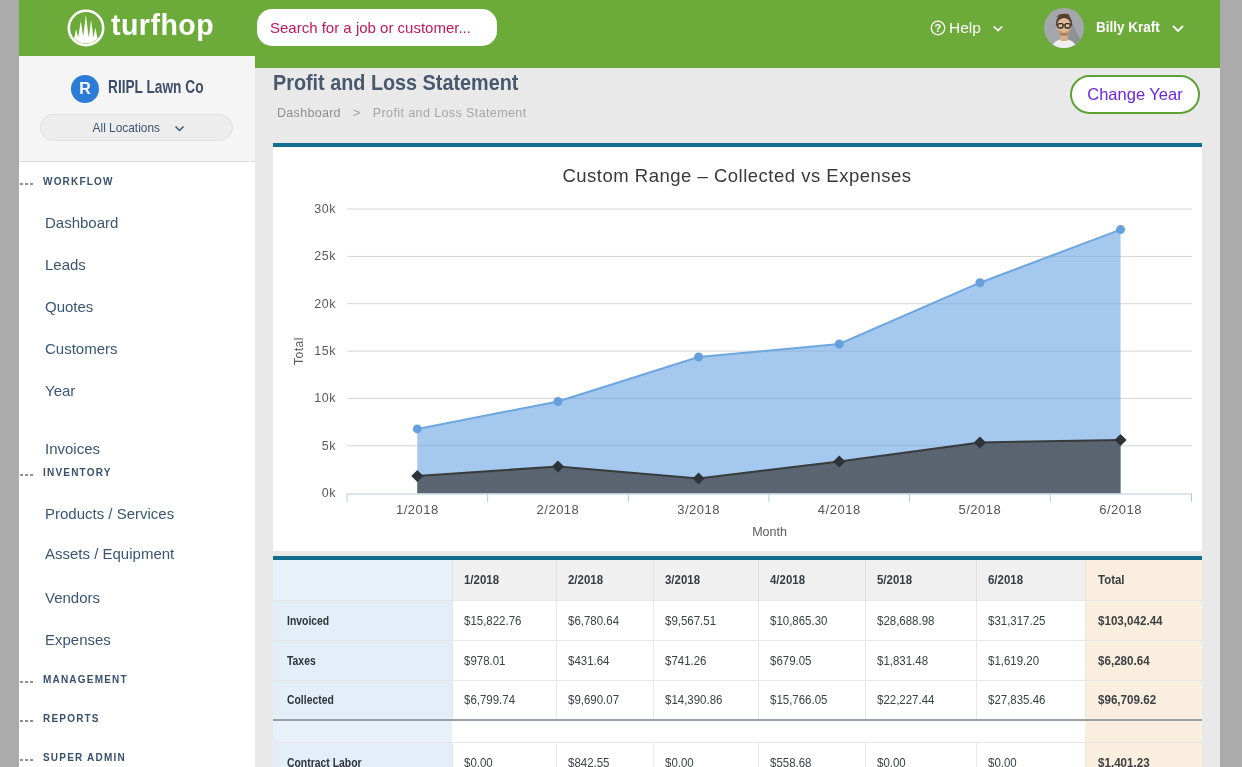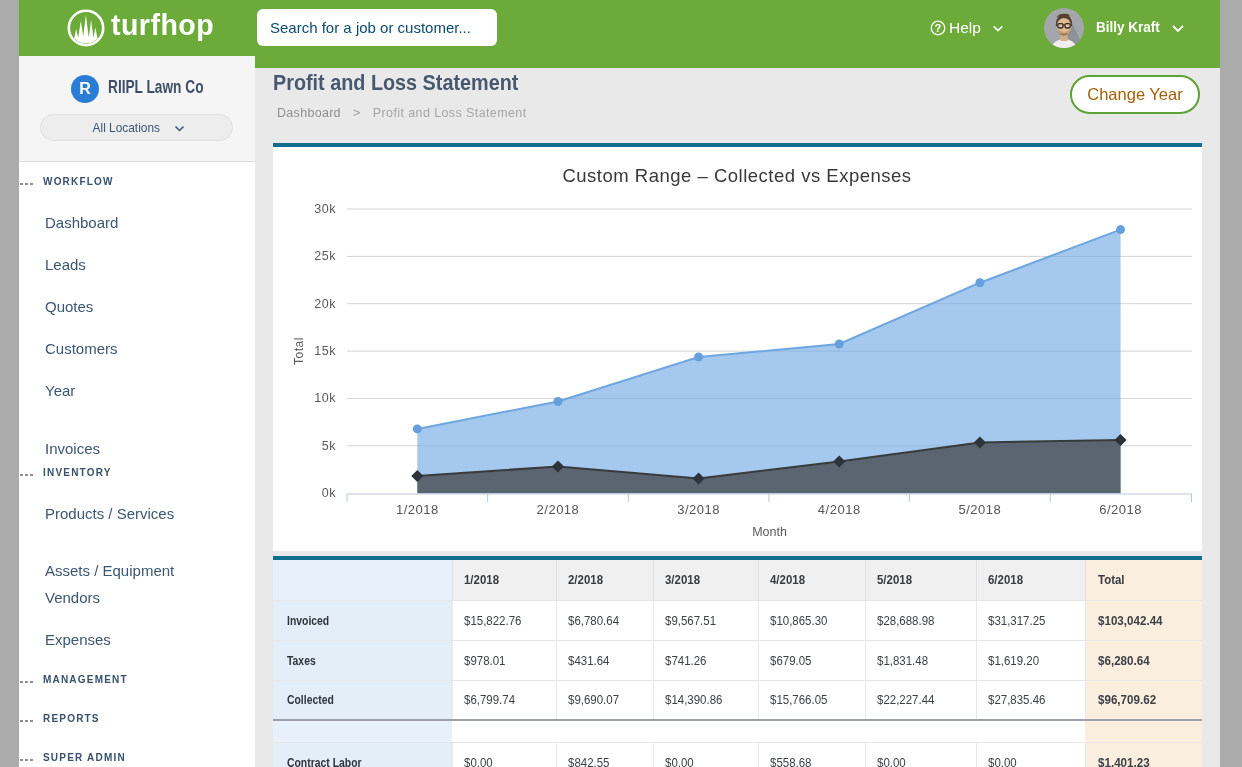--- a/index.html
+++ b/index.html
@@ -6,22 +6,22 @@
   html,body { width:1242px; height:767px; overflow:hidden; background:#ababab;
     font-family:"Liberation Sans", sans-serif; }
   #app { position:absolute; left:19px; top:0; width:1201px; height:767px;
     background:#e9e9e9; overflow:hidden; }
   
   #hdr { position:absolute; left:0; top:0; width:1201px; height:68px; background:#6cab3a; }
   #logo { position:absolute; left:47px; top:8px; }
   #logotext { position:absolute; left:92px; top:8px; color:#fff; font-size:30px;
     font-weight:700; letter-spacing:0.5px; transform:scaleX(0.95); transform-origin:0 0; }
   #search { position:absolute; left:238px; top:9px; width:240px; height:37px;
-    background:#fff; border-radius:6px; border:3px solid rgba(255,255,255,0.45);
-    color:#0c4a6e; font-size:15px; line-height:31px; padding-left:10px; }
+    background:#fff; border-radius:15px; border:3px solid rgba(255,255,255,0.45);
+    color:#be185d; font-size:15px; line-height:31px; padding-left:10px; }
   #helpwrap { position:absolute; left:911px; top:0; height:56px; color:#fff; }
   #helptext { position:absolute; left:19px; top:19px; font-size:15.5px; color:#fff; }
   #billy { position:absolute; left:1077px; top:19px; font-size:14.5px; font-weight:700; color:#fff; transform:scaleX(0.93); transform-origin:0 0; white-space:nowrap; }
   
   #side { position:absolute; left:0; top:56px; width:236px; height:711px; background:#fff; }
   #sidetop { position:absolute; left:0; top:0; width:236px; height:106px;
     background:#f5f5f5; border-bottom:1px solid #dcdcdc; }
   #rcirc { position:absolute; left:52px; top:19px; width:28px; height:28px; border-radius:50%;
     background:#2b7cd6; color:#fff; font-weight:700; font-size:16px; text-align:center; line-height:28px; }
   #cname { position:absolute; left:89px; top:21px; font-size:18px; font-weight:700; color:#3e4d68; transform:scaleX(0.76); transform-origin:0 0; white-space:nowrap; }
@@ -35,21 +35,21 @@
     background:repeating-linear-gradient(90deg,#8f8f8f 0 3.2px,rgba(0,0,0,0) 3.2px 4.8px); }
   .mitem { position:absolute; left:26px; font-size:15px; color:#3a5674; }
   
   #main { position:absolute; left:238px; top:56px; width:968px; height:711px; }
   #h1 { position:absolute; left:16px; top:14px; font-size:22px; font-weight:700; color:#47586f; transform:scaleX(0.9); transform-origin:0 0; white-space:nowrap; }
   #crumb { position:absolute; left:20px; top:49px; font-size:12.5px; color:#8f8f8f; letter-spacing:0.3px; white-space:nowrap;text-align:center; }
   #crumb .c2 { color:#a6a6a6; letter-spacing:0.4px; }
   #crumb .sep { color:#9f9f9f; padding:0 12px; font-size:13px; }
   #chyear { position:absolute; left:813px; top:19px; width:130px; height:39px;
     border:2px solid #5ea134; border-radius:20px; background:#fff;
-    text-align:center; line-height:35px; font-size:16.5px; color:#a16207; }
+    text-align:center; line-height:35px; font-size:16.5px; color:#6d28d9; }
   #chartcard { position:absolute; left:16px; top:87px; width:929px; height:408px; background:#fff;
     border-top:4px solid #116f8d; }
   #tablecard { position:absolute; left:16px; top:500px; width:929px; height:211px;
     border-top:4px solid #116f8d; background:#fff; }
   table { border-collapse:collapse; table-layout:fixed; width:929px; }
   td { vertical-align:middle; font-size:13.5px; color:#3c4146; padding-left:11px; }
   td.lbl { background:#e3eef9; font-weight:700; font-size:13px; color:#2f3439; padding-left:14px; }
   tr.dt td.lbl, tr.gap td.lbl { background:#e3eef9; }
   td span { display:inline-block; transform:scaleX(0.85); transform-origin:0 50%; white-space:nowrap; }
   td.lbl span { transform:scaleX(0.8); }
@@ -133,21 +133,21 @@
     </div>
     <div class="sect" style="top:120px">WORKFLOW<span class="dash"></span></div>
     <div class="mitem" style="top:158px">Dashboard</div>
     <div class="mitem" style="top:200px">Leads</div>
     <div class="mitem" style="top:242px">Quotes</div>
     <div class="mitem" style="top:284px">Customers</div>
     <div class="mitem" style="top:326px">Year</div>
     <div class="mitem" style="top:384px">Invoices</div>
     <div class="sect" style="top:411px">INVENTORY<span class="dash"></span></div>
     <div class="mitem" style="top:449px">Products / Services</div>
-    <div class="mitem" style="top:506px">Assets / Equipment</div>
+    <div class="mitem" style="top:489px">Assets / Equipment</div>
     <div class="mitem" style="top:533px">Vendors</div>
     <div class="mitem" style="top:575px">Expenses</div>
     <div class="sect" style="top:618px">MANAGEMENT<span class="dash"></span></div>
     <div class="sect" style="top:657px">REPORTS<span class="dash"></span></div>
     <div class="sect" style="top:696px">SUPER ADMIN<span class="dash"></span></div>
   </div>
 
   <div id="main">
     <div id="h1">Profit and Loss Statement</div>
     <div id="crumb">Dashboard<span class="sep">&gt;</span><span class="c2">Profit and Loss Statement</span></div>

